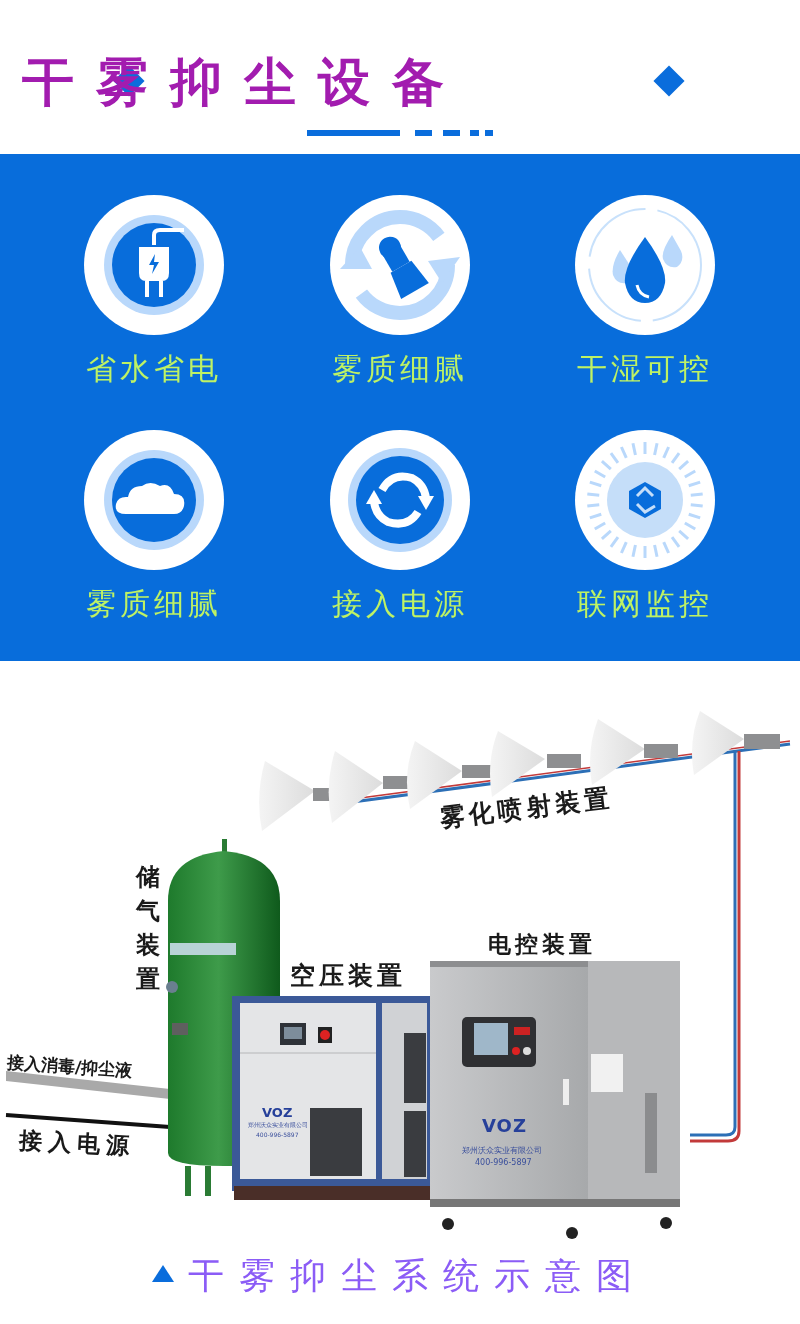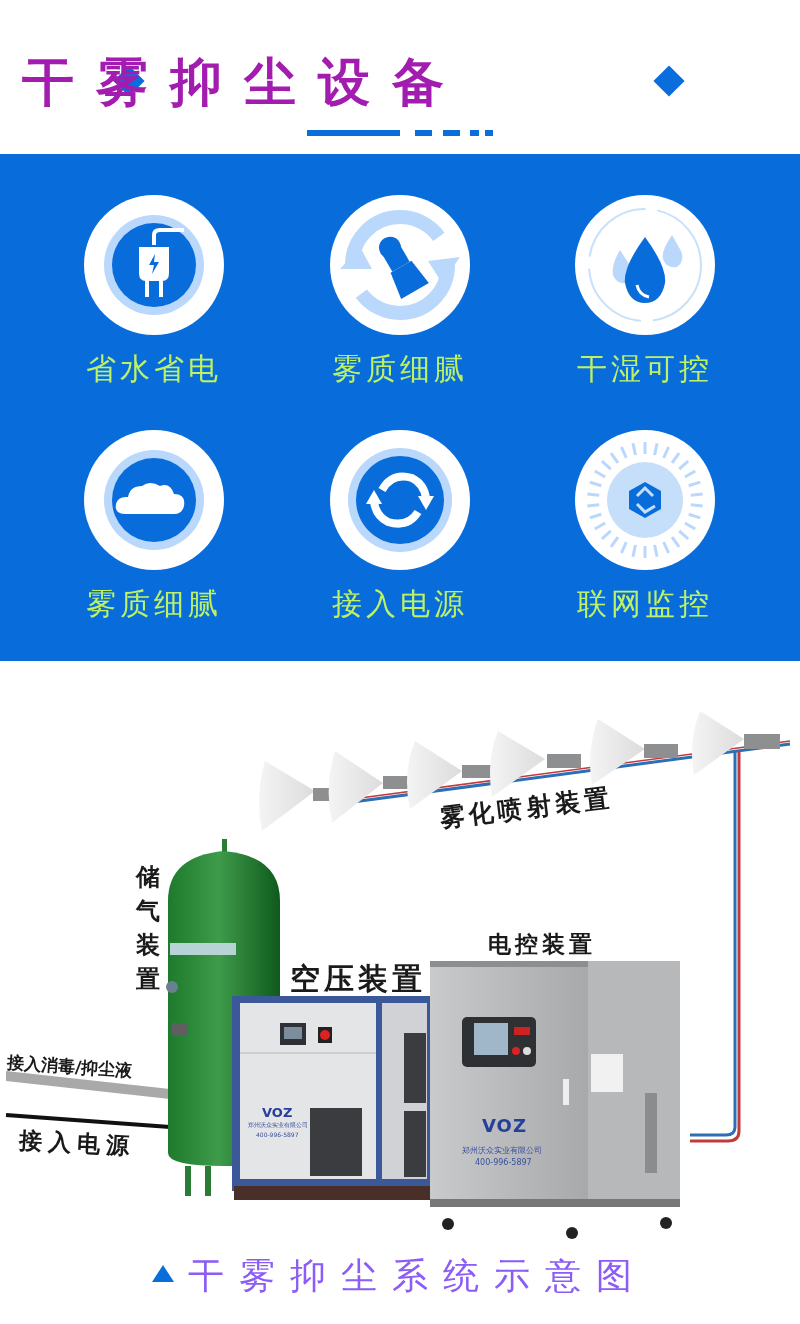--- a/index.html
+++ b/index.html
@@ -252,21 +252,21 @@
 
   <div class="lbl" style="left:438px;top:141px;font-size:25px;letter-spacing:4px;transform:rotate(-7deg);transform-origin:left top;">雾化喷射装置</div>
 
   <div class="lbl" style="left:135px;top:199px;font-size:24px;line-height:34px;width:26px;text-align:center;">
     <div>储</div>
     <div>气</div>
     <div>装</div>
     <div>置</div>
   </div>
 
-  <div class="lbl" style="left:290px;top:298px;font-size:30px;letter-spacing:4px;">空压装置</div>
+  <div class="lbl" style="left:290px;top:298px;font-size:25px;letter-spacing:4px;">空压装置</div>
 
   <div class="lbl" style="left:488px;top:268px;font-size:23px;letter-spacing:4px;">电控装置</div>
 
   <div class="lbl" style="left:8px;top:390px;font-size:17px;transform:rotate(4deg);transform-origin:left top;">接入消毒/抑尘液</div>
 
   <div class="lbl" style="left:20px;top:464px;font-size:23px;letter-spacing:6px;transform:rotate(3deg);transform-origin:left top;">接入电源</div>
 
   <div style="position:absolute;left:262px;top:444px;font-size:13px;font-weight:bold;color:#26409a;font-family:'DejaVu Sans',sans-serif;">VOZ</div>
   <div style="position:absolute;left:248px;top:460px;font-size:6px;color:#3a4f9c;font-family:'DejaVu Sans',sans-serif;">郑州沃众实业有限公司</div>
   <div style="position:absolute;left:256px;top:470px;font-size:6px;color:#3a4f9c;font-family:'DejaVu Sans',sans-serif;">400-996-5897</div>

